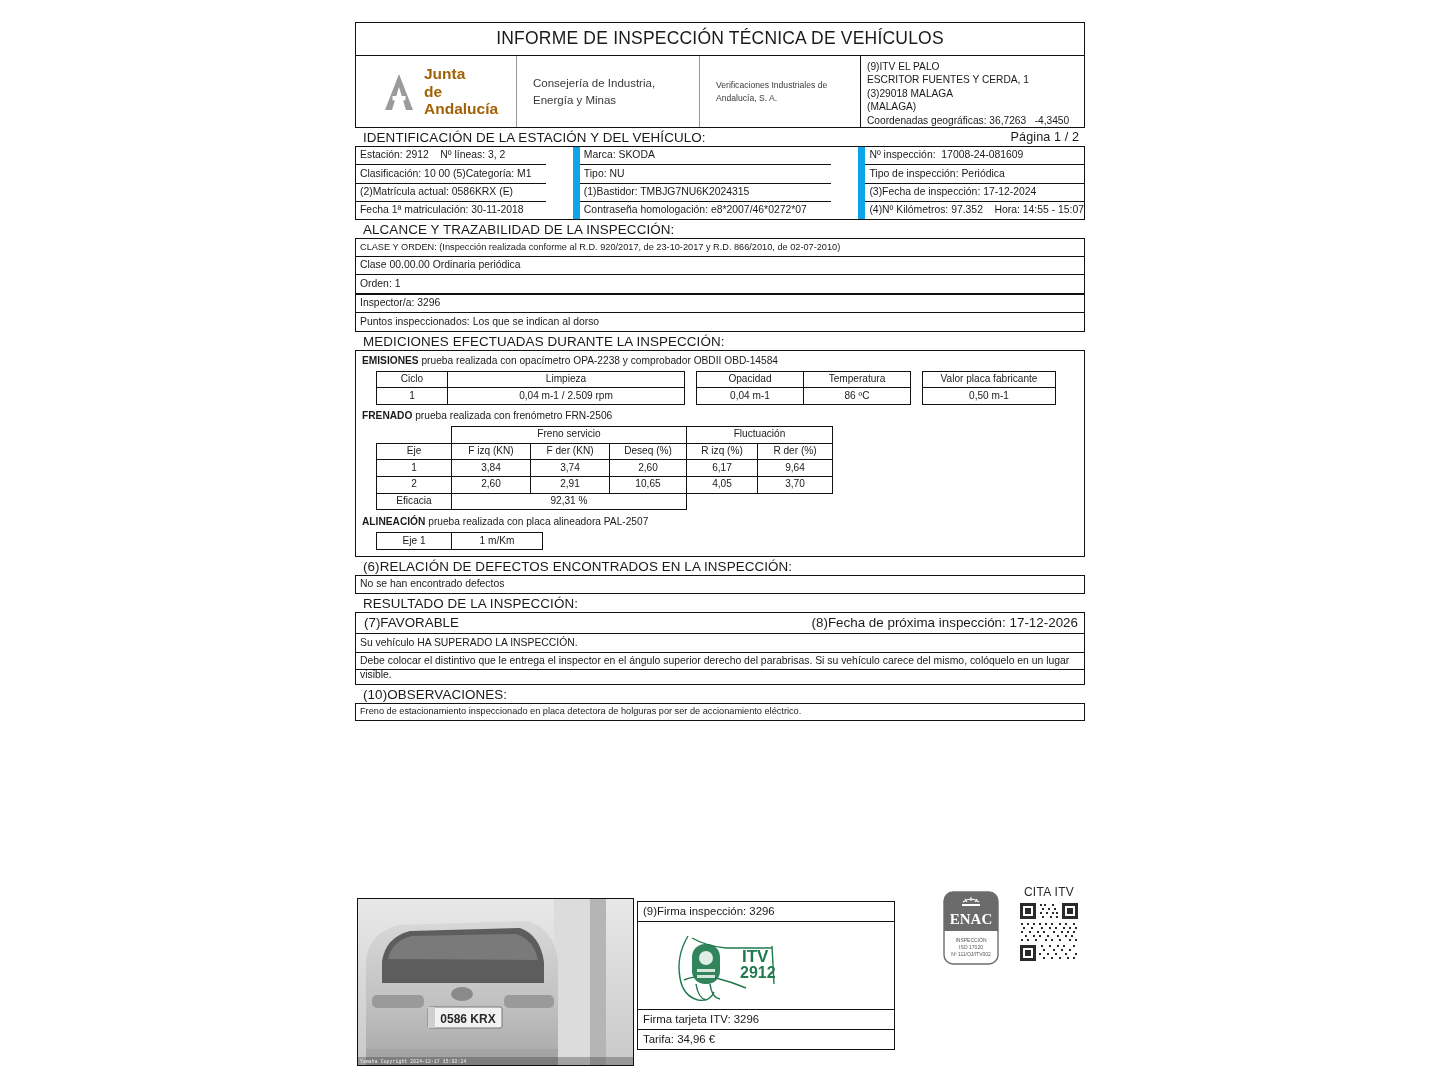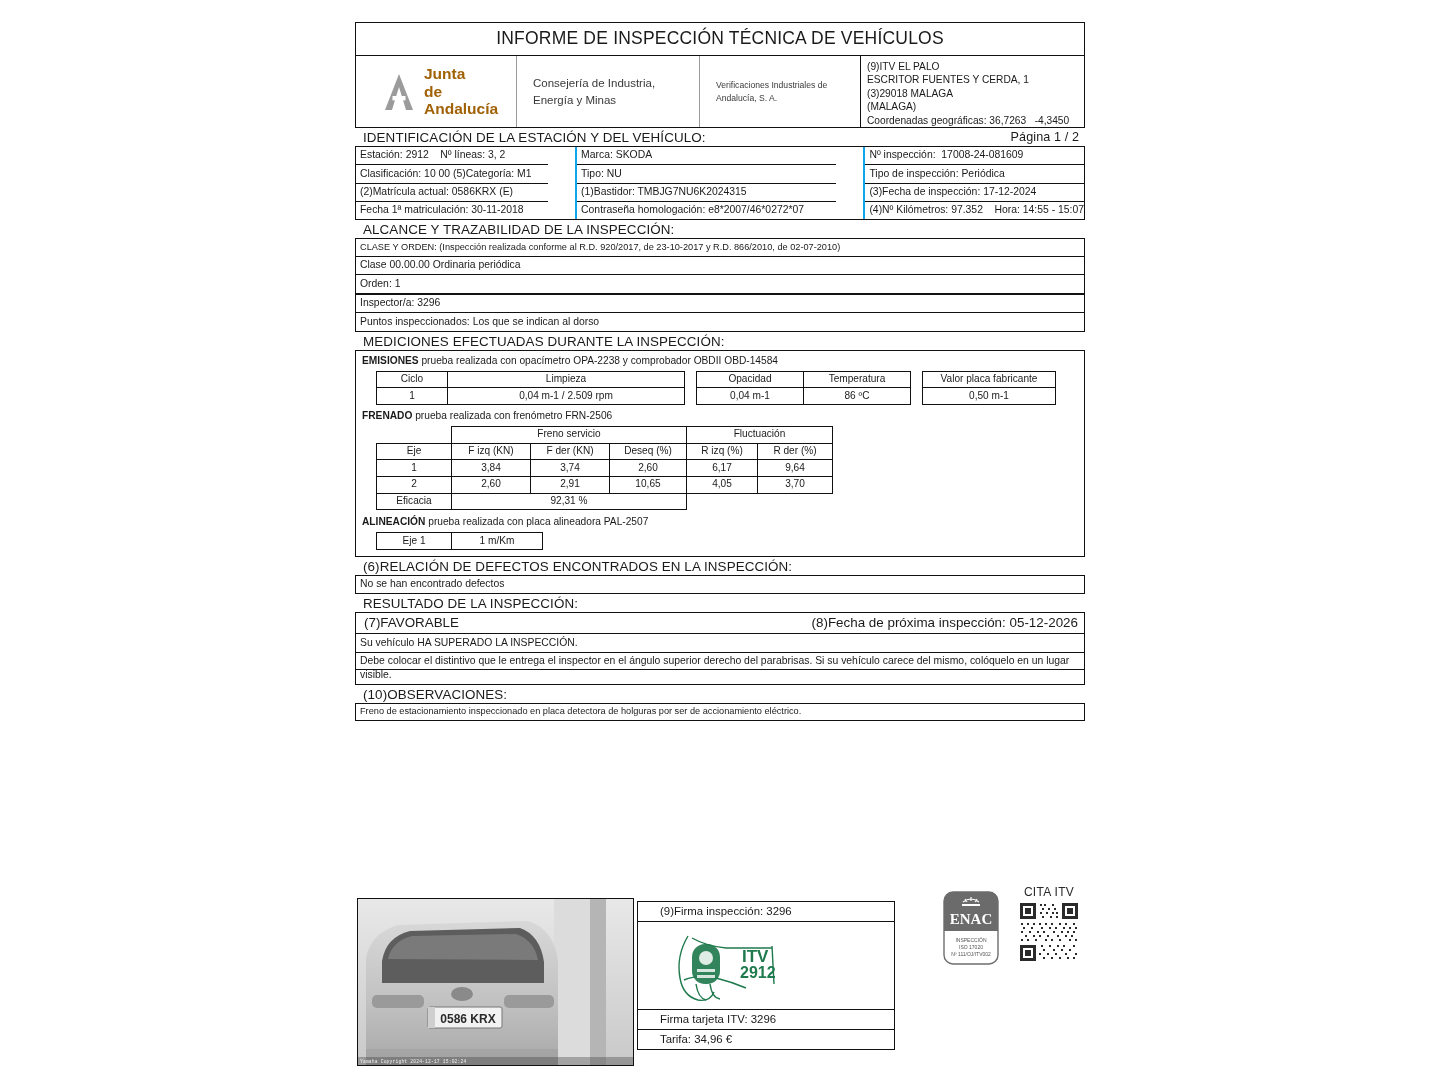--- a/index.html
+++ b/index.html
@@ -109,21 +109,21 @@
     font-size: 12.6px;
   }
 
   
   .id-grid {
     display: flex;
   }
   .id-col {
     box-sizing: border-box;
   }
-  .id-col + .id-col { border-left: 2px solid #0ea5e9; margin-left: 27px; }
+  .id-col + .id-col { border-left: 7px solid #0ea5e9; margin-left: 27px; }
   .id-c1 { width: 200px; }
   .id-c2 { width: 272px; }
   .id-c3 { flex: 1; }
   .id-row {
     font-size: 10.4px;
     line-height: 1;
     padding: 3.3px 0 3.6px 4px;
     white-space: pre;
     border-bottom: 1px solid #111;
   }
@@ -217,21 +217,21 @@
     position: absolute;
     left: 280px;
     top: 3px;
     width: 258px;
   }
   .sig-row {
     border: 1px solid #111;
     border-top: none;
     box-sizing: border-box;
     font-size: 11.4px;
-    padding: 3px 0 4px 22px;
+    padding: 3px 0 4px 5px;
   }
   .sig-row.first { border-top: 1px solid #111; }
   .sig-canvas {
     height: 88px;
     position: relative;
     border: 1px solid #111;
     border-top: none;
     box-sizing: border-box;
   }
   .enac {
@@ -442,21 +442,21 @@
     </div>
   </div>
 
   <div class="sec-head">(6)RELACIÓN DE DEFECTOS ENCONTRADOS EN LA INSPECCIÓN:</div>
   <div class="trow first">No se han encontrado defectos</div>
 
   <div class="sec-head">RESULTADO DE LA INSPECCIÓN:</div>
   <div class="box">
     <div class="res-row">
       <span>(7)FAVORABLE</span>
-      <span class="right">(8)Fecha de próxima inspección: 05-12-2026</span>
+      <span class="right">(8)Fecha de próxima inspección: 17-12-2026</span>
     </div>
   </div>
   <div class="trow">Su vehículo HA SUPERADO LA INSPECCIÓN.</div>
   <div class="trow" style="padding-bottom:2px">Debe colocar el distintivo que le entrega el inspector en el ángulo superior derecho del parabrisas. Si su vehículo carece del mismo, colóquelo en un lugar</div>
   <div class="trow" style="border-top:none;padding-top:0">visible.</div>
 
   <div class="sec-head">(10)OBSERVACIONES:</div>
   <div class="trow first small">Freno de estacionamiento inspeccionado en placa detectora de holguras por ser de accionamiento eléctrico.</div>
 
 </div>

